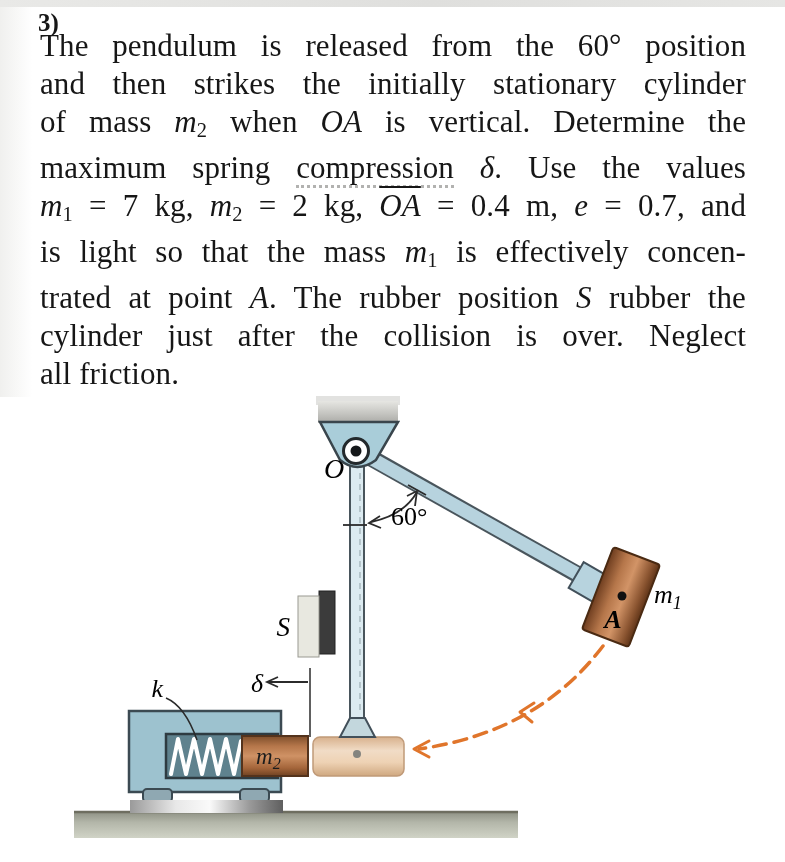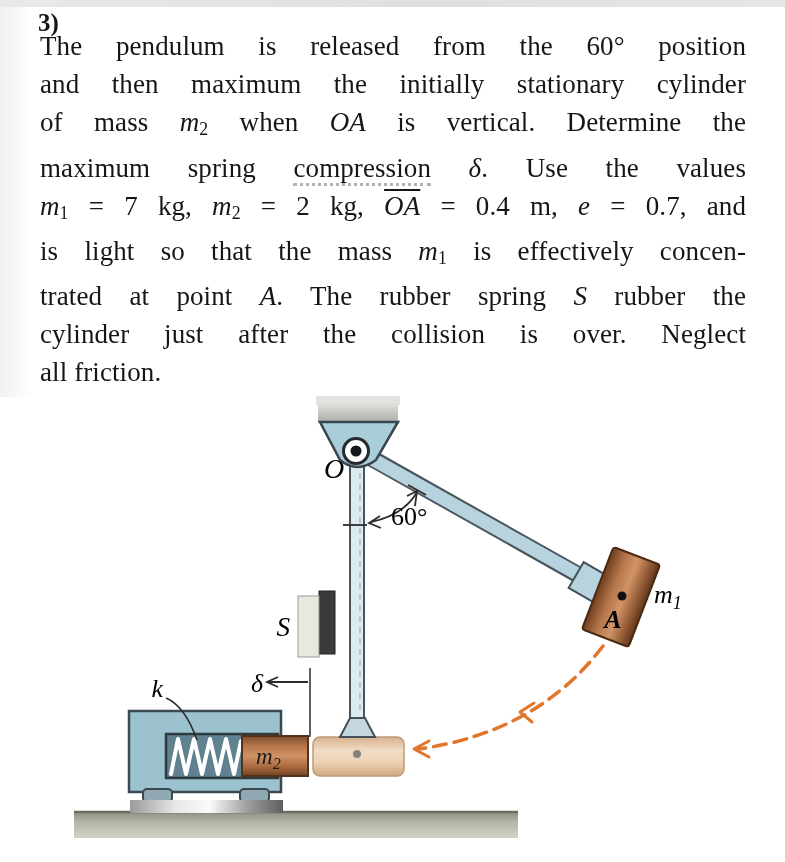--- a/index.html
+++ b/index.html
@@ -7,46 +7,46 @@
     position:relative; width:785px; height:862px; background:#ffffff;
     font-family:"Liberation Serif","DejaVu Serif",serif; color:#161616; overflow:hidden;
   }
   .scan-top-band { position:absolute; left:0; top:0; width:785px; height:7px;
     background:linear-gradient(90deg,#e9e9e7,#dfdfdd 55%,#e6e6e4); }
   .scan-left-band { position:absolute; left:0; top:7px; width:38px; height:390px;
     background:linear-gradient(90deg,#f0f0ee, #ffffff 85%); }
   .problem-number { position:absolute; left:38px; top:9px; font-size:25px; font-weight:700; }
   .problem-text {
     position:absolute; left:40px; top:27px; width:706px;
-    font-size:27px; line-height:38.2px; letter-spacing:0.1px;
+    font-size:31px; line-height:38.2px; letter-spacing:0.1px;
   }
   .tline { text-align:justify; text-align-last:justify; white-space:normal; }
   .tline.lastline { text-align:center; text-align-last:left; }
   .it { font-style:italic; }
   .sb { font-size:0.66em; vertical-align:-0.22em; }
   .ov { text-decoration:overline; text-decoration-thickness:1.5px; }
   .dotted-u { border-bottom:3px dotted #b2b2b0;margin-top:40px; }
   .diagram { position:absolute; left:0; top:390px; }
   svg text { font-family:"Liberation Serif","DejaVu Serif",serif; }
 </style>
 </head>
 <body>
 
 <div class="page">
   <div class="scan-top-band"></div>
   <div class="scan-left-band"></div>
   <div class="problem-number">3)</div>
   <div class="problem-text">
       <div class="tline"><span>The pendulum is released from the 60° position</span></div>
-      <div class="tline"><span>and then maximum the initially stationary cylinder</span></div>
+      <div class="tline"><span>and then strikes the initially stationary cylinder</span></div>
       <div class="tline"><span>of mass </span><span class="it">m</span><span class="sb">2</span><span> when </span><span class="it">OA</span><span> is vertical. Determine the</span></div>
       <div class="tline"><span>maximum spring </span><span class="dotted-u">compression</span><span> </span><span class="it">δ</span><span>. Use the values</span></div>
       <div class="tline"><span class="it">m</span><span class="sb">1</span><span> = 7 kg, </span><span class="it">m</span><span class="sb">2</span><span> = 2 kg, </span><span class="it ov">OA</span><span> = 0.4 m, </span><span class="it">e</span><span> = 0.7, and</span></div>
       <div class="tline"><span>is light so that the mass </span><span class="it">m</span><span class="sb">1</span><span> is effectively concen-</span></div>
-      <div class="tline"><span>trated at point </span><span class="it">A</span><span>. The rubber spring </span><span class="it">S</span><span> rubber the</span></div>
+      <div class="tline"><span>trated at point </span><span class="it">A</span><span>. The rubber position </span><span class="it">S</span><span> rubber the</span></div>
       <div class="tline"><span>cylinder just after the collision is over. Neglect</span></div>
       <div class="tline lastline"><span>all friction.</span></div>
     </div>
 
   <svg class="diagram" width="785" height="472" viewBox="0 0 785 472">
     <defs>
       <linearGradient id="gradCeil" x1="0" y1="0" x2="0" y2="1">
         <stop offset="0" stop-color="#e6e6e2"></stop>
           <stop offset="0.55" stop-color="#c6c6c2"></stop>
           <stop offset="1" stop-color="#aaaaa6"></stop>

